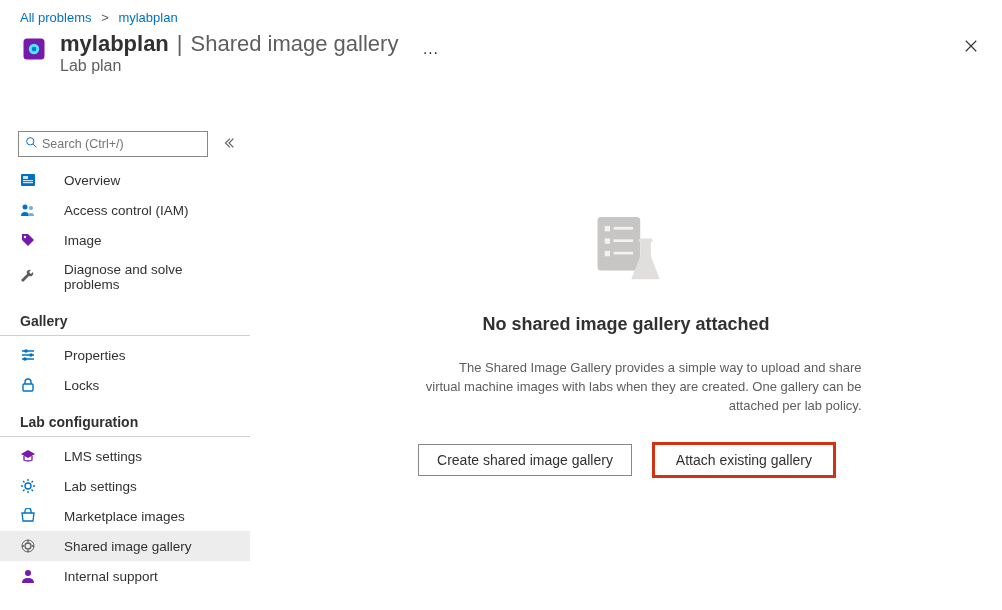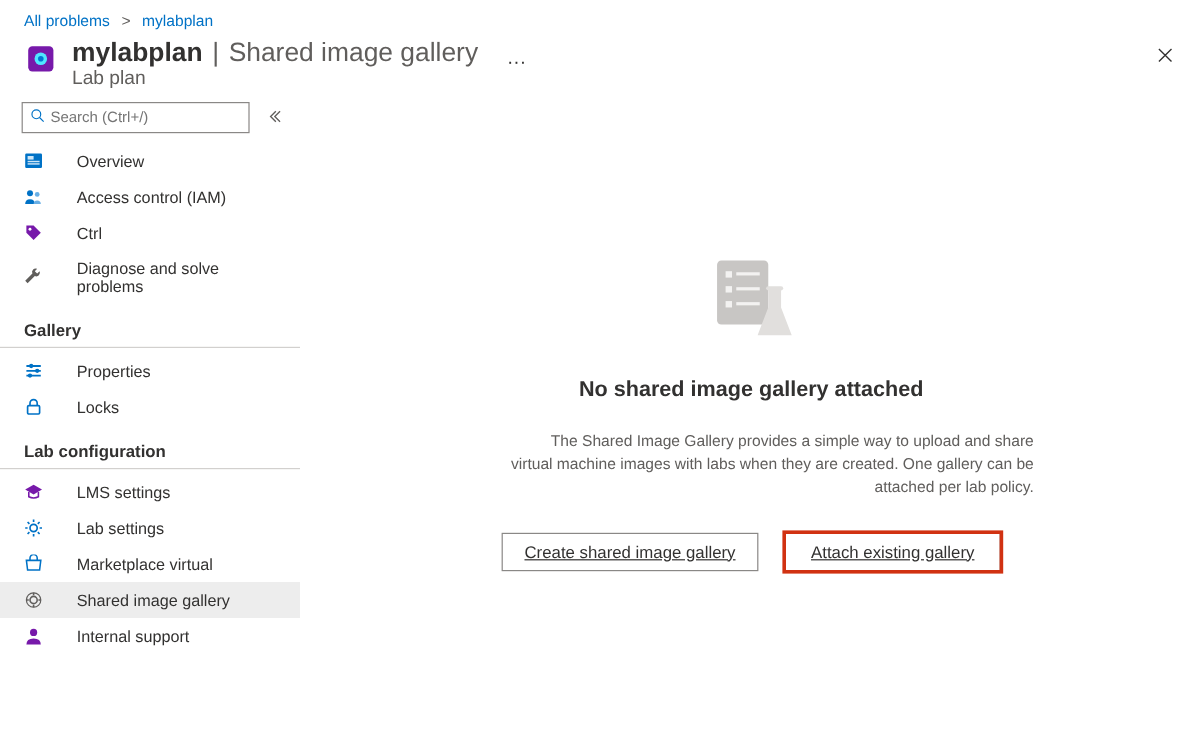--- a/index.html
+++ b/index.html
@@ -47,20 +47,21 @@
     .layout {
       display: flex;
       height: calc(610px - 90px);
     }
     .sidebar {
       width: 250px;
       border-right: none;
       display: flex;
       flex-direction: column;
       position: relative;
+      margin-top: 46px;
     }
     .search-row {
       display: flex; align-items: center; padding: 2px 14px 8px 18px;
     }
     .search-box {
       flex: 1; display: flex; align-items:center;
       border: 1px solid #8a8886; height: 26px; padding: 0 6px;
       color: #605e5c; background:#fff;
     }
     .search-box input {
@@ -98,21 +99,21 @@
       display:flex; align-items:center; justify-content:center;
     }
     .empty-title {
       font-size: 18px; font-weight: 600; color:#323130; margin-bottom: 24px;
       text-align:right;
     }
     .empty-desc {
       font-size: 13px; color:#605e5c; max-width: 440px; text-align:right;
       line-height: 1.45; margin-bottom: 28px; margin-left: 31px;
     }
-    .button-row { display: flex; gap: 22px; text-decoration: underline; }
+    .button-row { display: flex; gap: 22px; }
     .btn {
       height: 32px; padding: 0 18px; font-size: 14px; font-weight: 400;
       background:#fff; border: 1px solid #8a8886; color:#323130;
       cursor:pointer; display:flex; align-items:center; justify-content:center;
       min-width: 180px;
     }
     .btn.highlight {
       outline: 3px solid #d13212; outline-offset: -1px;
     }
   </style>
@@ -191,21 +192,21 @@
           </span>
           <span>Access control (IAM)</span>
         </div>
         <div class="menu-item">
           <span class="micon">
             <svg viewBox="0 0 16 16" width="16" height="16">
               <path d="M2 2 L8 2 L14 8 L8 14 L2 8 Z" fill="#7719aa"></path>
               <circle cx="5" cy="5" r="1.2" fill="#fff"></circle>
             </svg>
           </span>
-          <span>Ctrl</span>
+          <span>Image</span>
         </div>
         <div class="menu-item">
           <span class="micon">
             <svg viewBox="0 0 16 16" width="16" height="16">
               <path d="M13 3 a3 3 0 0 1 -4 4 L3 13 L1 11 L7 5 a3 3 0 0 1 4 -4 L9 3 L11 5 Z" fill="#605e5c"></path>
             </svg>
           </span>
           <span>Diagnose and solve problems</span>
         </div>
 
@@ -254,21 +255,21 @@
           </span>
           <span>Lab settings</span>
         </div>
         <div class="menu-item">
           <span class="micon">
             <svg viewBox="0 0 16 16" width="16" height="16">
               <path d="M2 5 L14 5 L13 13 L3 13 Z" fill="none" stroke="#0072C6" stroke-width="1.3"></path>
               <path d="M5 5 V3 a3 3 0 0 1 6 0 V5" fill="none" stroke="#0072C6" stroke-width="1.3"></path>
             </svg>
           </span>
-          <span>Marketplace virtual</span>
+          <span>Marketplace images</span>
         </div>
         <div class="menu-item selected">
           <span class="micon">
             <svg viewBox="0 0 16 16" width="16" height="16">
               <circle cx="8" cy="8" r="3" fill="none" stroke="#605e5c" stroke-width="1.3"></circle>
               <circle cx="8" cy="8" r="6" fill="none" stroke="#605e5c" stroke-width="1"></circle>
               <path d="M8 2 L8 4 M8 12 L8 14 M2 8 L4 8 M12 8 L14 8" stroke="#605e5c" stroke-width="1.3"></path>
             </svg>
           </span>
           <span>Shared image gallery</span>

